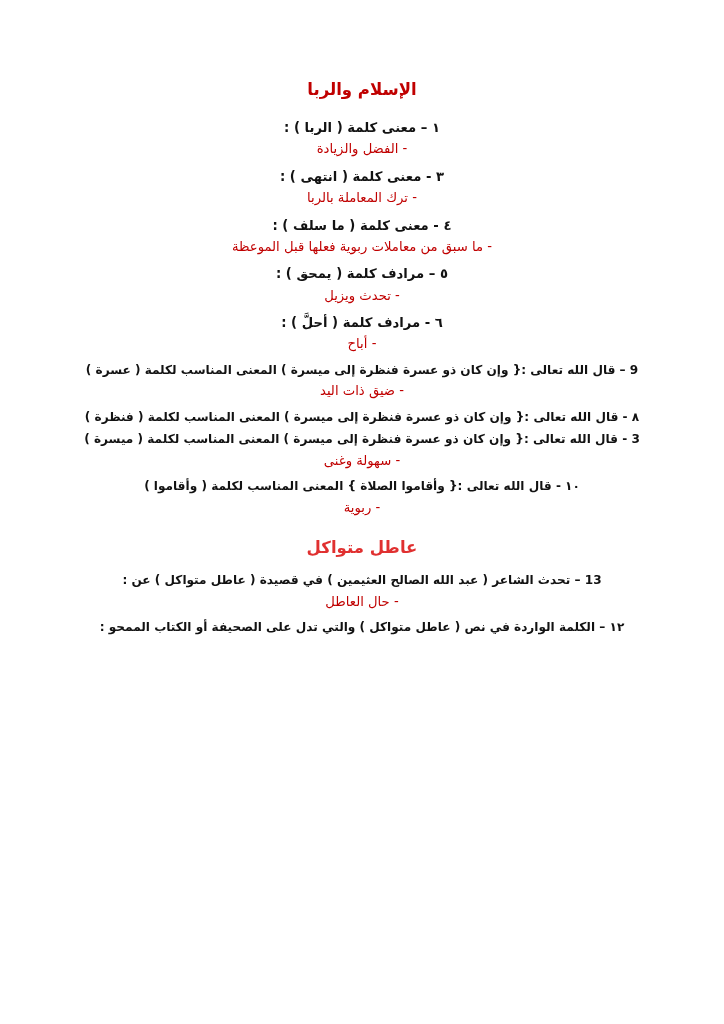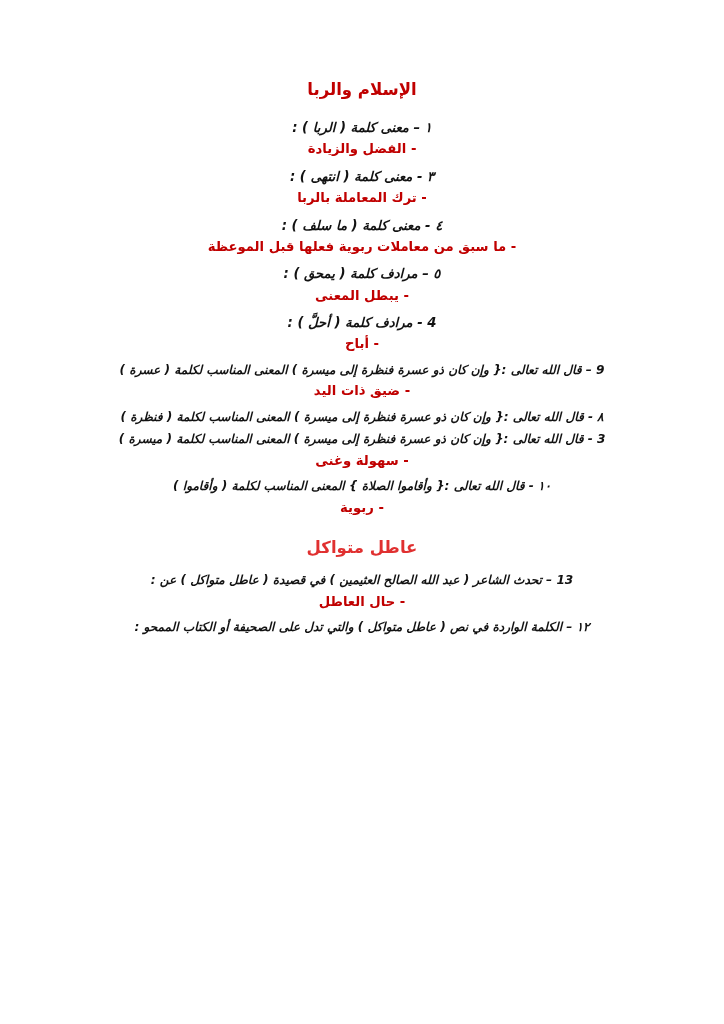--- a/index.html
+++ b/index.html
@@ -45,25 +45,24 @@
   }
   .question {
     color: #121212;
     font-weight: bold;
     font-size: 13.2px;
     line-height: 1.62;
     text-align: center;
     margin: 0;
     padding: 0 4px;
     white-space: nowrap;
-    font-style: italic;
   }
   .answer {
     color: #c00000;
-    font-weight: bold;
+    font-weight: normal;
     font-size: 13.2px;
     line-height: 1.62;
     text-align: center;
     margin: 0 0 6px 0;
     padding: 0 4px;
     white-space: nowrap;
   }
   .q-long {
     font-size: 12.1px;
   }
@@ -88,25 +87,25 @@
       <p class="answer">- ترك المعاملة بالربا</p>
     </div>
 
     <div class="qa-block">
       <p class="question">٤ - معنى كلمة ( ما سلف ) :</p>
       <p class="answer">- ما سبق من معاملات ربوية فعلها قبل الموعظة</p>
     </div>
 
     <div class="qa-block">
       <p class="question">٥ – مرادف كلمة ( يمحق ) :</p>
-      <p class="answer">- يبطل المعنى</p>
+      <p class="answer">- تحدث ويزيل</p>
     </div>
 
     <div class="qa-block">
-      <p class="question">4 - مرادف كلمة ( أحلَّ ) :</p>
+      <p class="question">٦ - مرادف كلمة ( أحلَّ ) :</p>
       <p class="answer">- أباح</p>
     </div>
 
     <div class="qa-block">
       <p class="question q-long">9 – قال الله تعالى :{ وإن كان ذو عسرة فنظرة إلى ميسرة ) المعنى المناسب لكلمة ( عسرة )</p>
       <p class="answer">- ضيق ذات اليد</p>
     </div>
 
     <div class="qa-block">
       <p class="question q-long">٨ - قال الله تعالى :{ وإن كان ذو عسرة فنظرة إلى ميسرة ) المعنى المناسب لكلمة ( فنظرة )</p>

